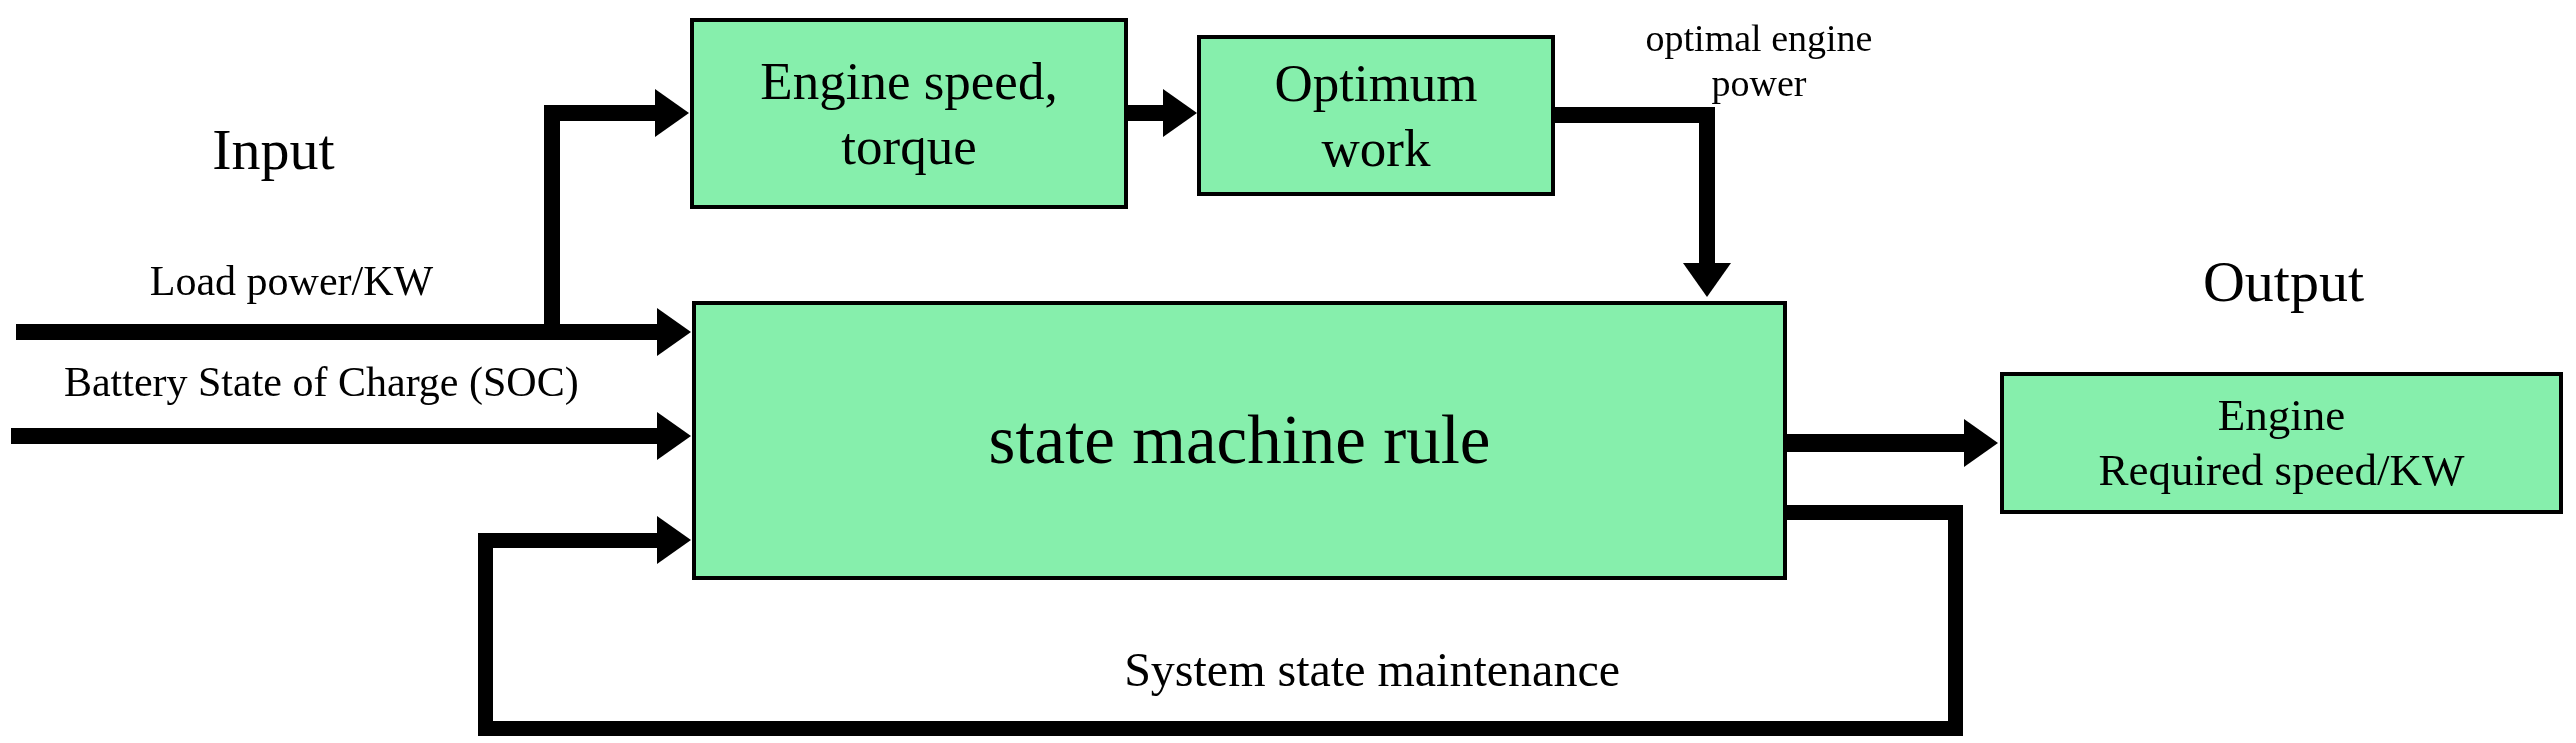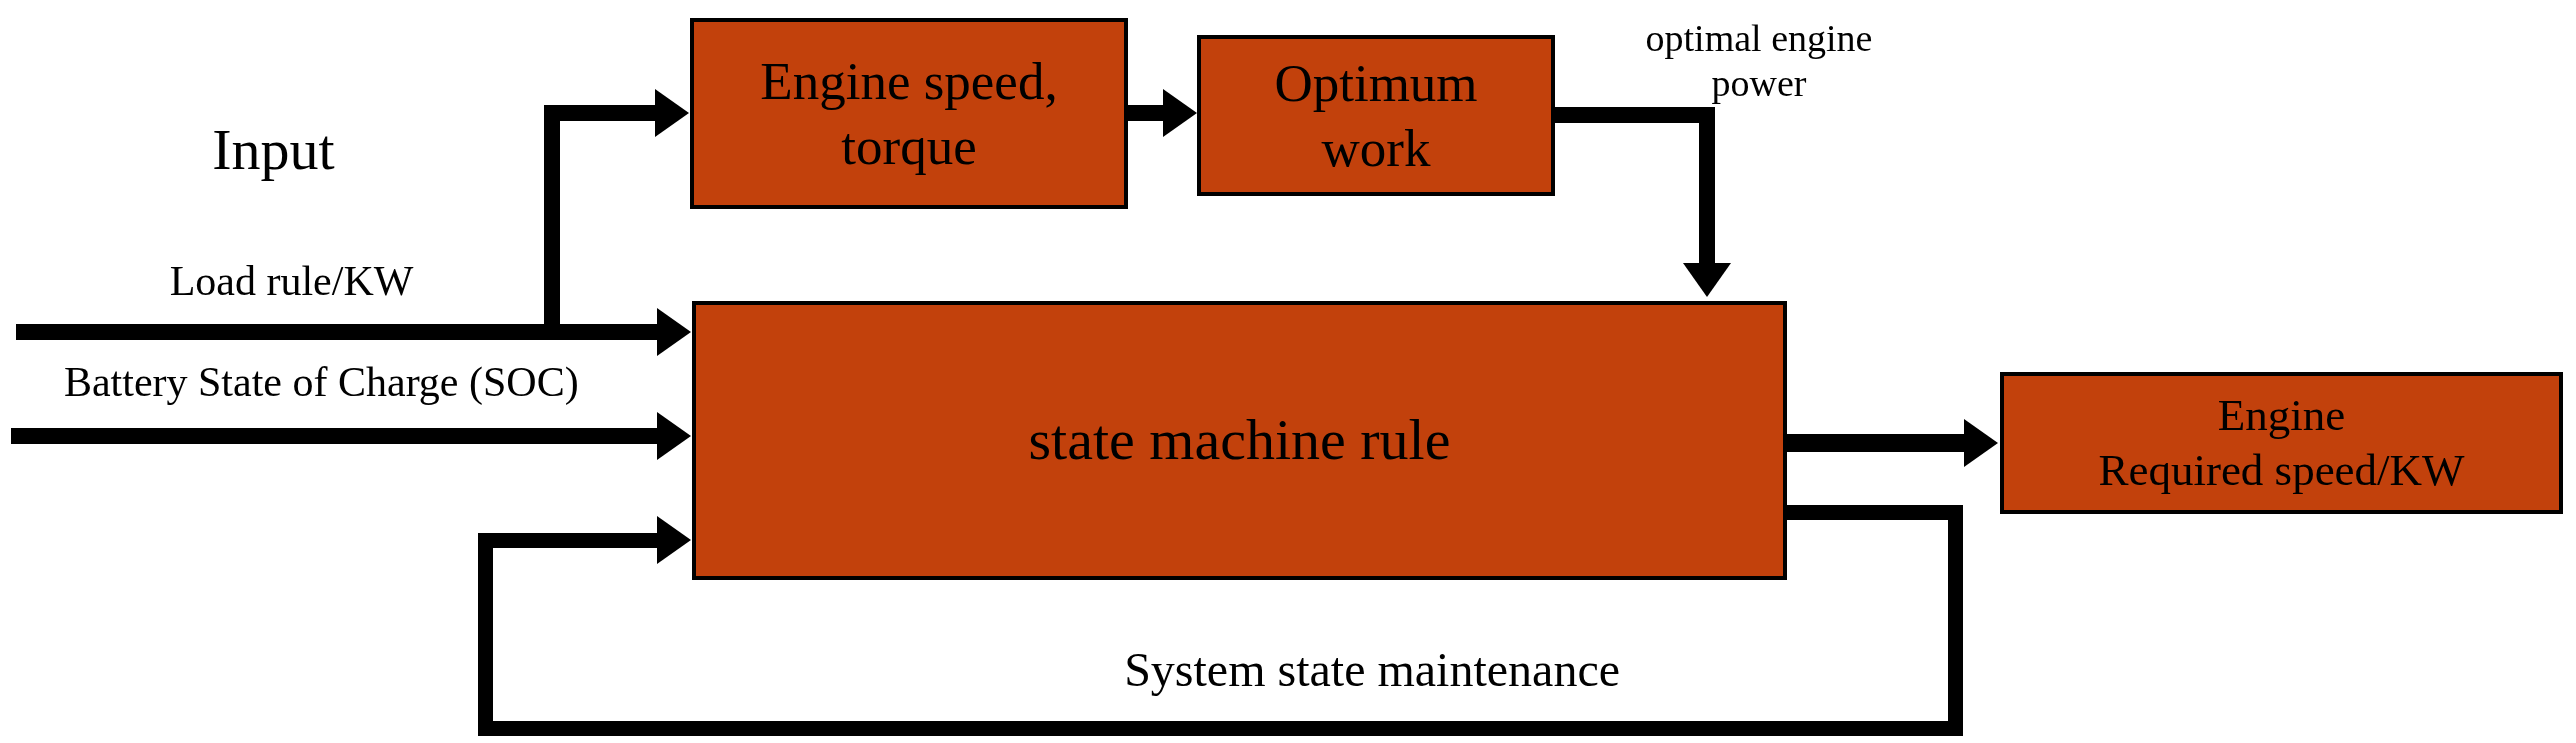--- a/index.html
+++ b/index.html
@@ -15,21 +15,21 @@
     background: #ffffff;
     overflow: hidden;
     font-family: "Liberation Serif", "DejaVu Serif", serif;
     color: #000000;
   }
   
   .node {
     position: absolute;
     box-sizing: border-box;
     border: 4.4px solid #000000;
-    background: #c2410c;
+    background: #86efac;
     display: flex;
     align-items: center;
     justify-content: center;
     text-align: center;
     line-height: 1.22;
     white-space: pre-line;
     font-family: "Liberation Serif", "DejaVu Serif", serif;
     color: #000;
   }
   
@@ -59,21 +59,21 @@
     border-top: 34px solid #000000;
     border-left: 24px solid transparent;
     border-right: 24px solid transparent;
   }
 
   
 
   
   #box-engine-speed { left: 690px;  top: 18px;  width: 438px; height: 191px; font-size: 53px; }
   #box-optimum-work { left: 1197px; top: 35px;  width: 358px; height: 161px; font-size: 53px; }
-  #box-state-machine{ left: 692px;  top: 301px; width: 1095px;height: 279px; font-size: 58px; }
+  #box-state-machine{ left: 692px;  top: 301px; width: 1095px;height: 279px; font-size: 69px; }
   #box-output       { left: 2000px; top: 372px; width: 563px; height: 142px; font-size: 45px; }
 
   
   #lbl-input  { left: 146px;  top: 108px; width: 255px; font-size: 58px; margin-top: 8px; }
   #lbl-output { left: 2145px; top: 248px; width: 277px; font-size: 58px; }
 
   
   #lbl-load-power  { left: 109px; top: 257px; width: 365px; font-size: 42px; }
   #lbl-soc         { left: 7.3px;  top: 358px; width: 628px; font-size: 42px; }
   #lbl-optimal-eng { left: 1602px;top: 16px;   width: 314px; font-size: 38px; }
@@ -113,22 +113,23 @@
   #ln-fb-h-in     { left: 478px; top: 533px; width: 183px; height: 14.6px; }
   #ar-fb-in       { left: 657px; top: 516px; }
 </style>
 </head>
 <body>
 
 <div id="canvas">
 
   <div class="label" id="lbl-input">Input</div>
 
+  <div class="label" id="lbl-output">Output</div>
 
-  <div class="label" id="lbl-load-power">Load rule/KW</div>
+  <div class="label" id="lbl-load-power">Load power/KW</div>
 
   <div class="label" id="lbl-soc">Battery State of Charge (SOC)</div>
 
   <div class="label" id="lbl-optimal-eng">optimal engine
 power</div>
 
   <div class="label" id="lbl-sys-state">System state maintenance</div>
 
   <div class="hline" id="ln-load-main"></div>
   <div class="arrow-right" id="ar-load-main"></div>

